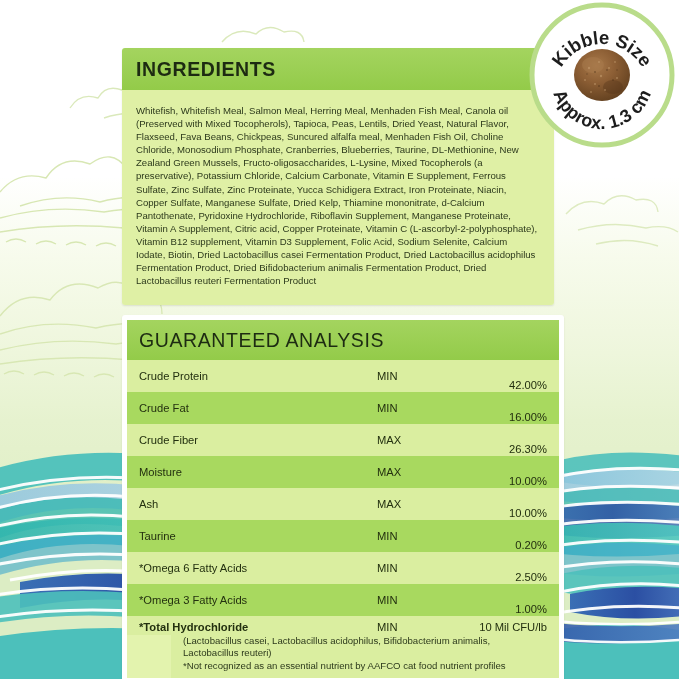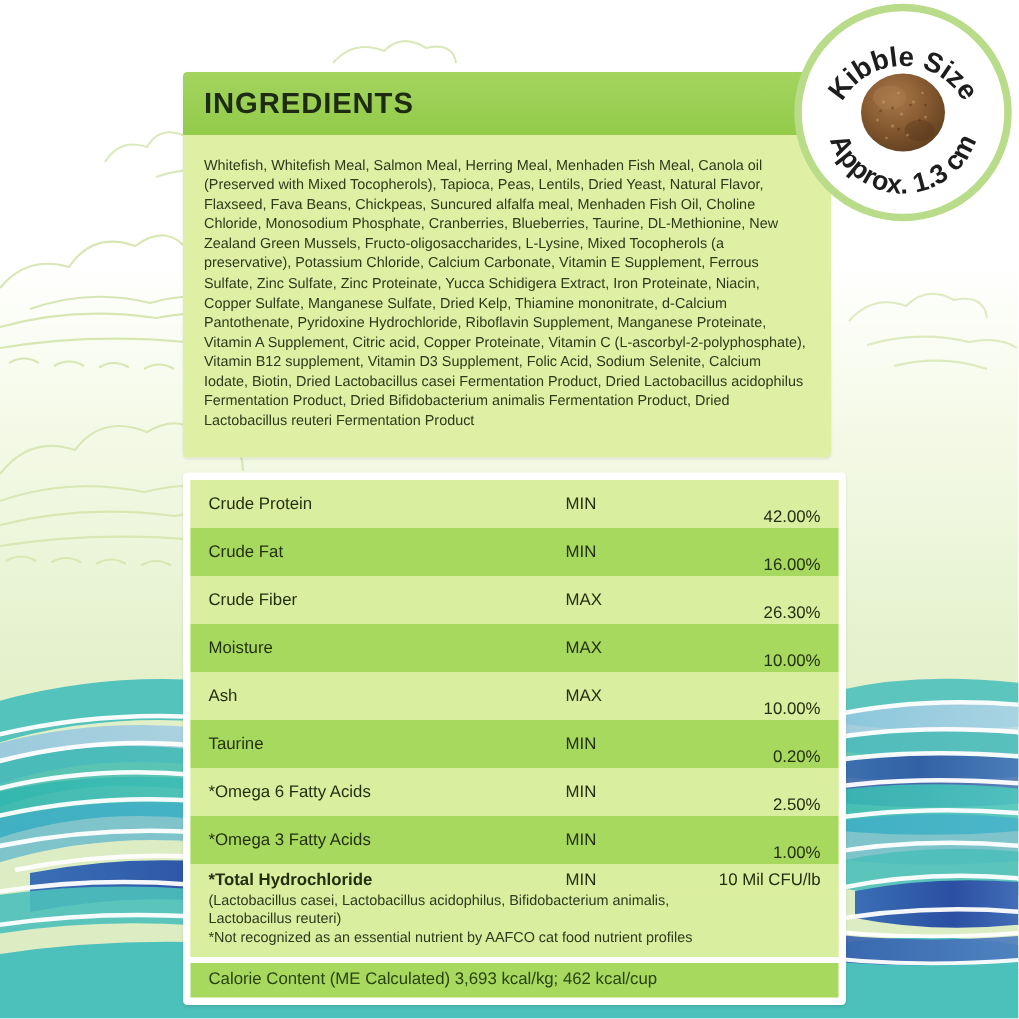--- a/index.html
+++ b/index.html
@@ -136,20 +136,21 @@
   .ga-micro .mrow .nm { flex: 0 0 238px; }
   .ga-micro .mrow .lim { flex: 0 0 86px; font-weight: normal;}
   .ga-micro .mrow .val { flex: 1 1 auto; text-align: right; font-weight: normal;}
 
   .ga-note {
     font-size: 9.6px;
     line-height: 12.4px;
     color: #2d3a1c;
     padding: 0 12px 6px 12px;
     background: #daeea0;
+    margin-left: 44px;
   }
 
   .ga-calorie {
     background: #a8d95f;
     padding: 5px 12px 6px 12px;
     font-size: 11.2px;
     color: #28420f;
     margin-top: 4px;
   }
 
@@ -292,20 +293,23 @@
   <div class="panel-ingredients">
     <div class="head">
       <div class="title">INGREDIENTS</div>
     </div>
     <div class="body">
       <div class="ing-text">Whitefish, Whitefish Meal, Salmon Meal, Herring Meal, Menhaden Fish Meal, Canola oil (Preserved with Mixed Tocopherols), Tapioca, Peas, Lentils, Dried Yeast, Natural Flavor, Flaxseed, Fava Beans, Chickpeas, Suncured alfalfa meal, Menhaden Fish Oil, Choline Chloride, Monosodium Phosphate, Cranberries, Blueberries, Taurine, DL-Methionine, New Zealand Green Mussels, Fructo-oligosaccharides, L-Lysine, Mixed Tocopherols (a preservative), Potassium Chloride, Calcium Carbonate, Vitamin E Supplement, Ferrous Sulfate, Zinc Sulfate, Zinc Proteinate, Yucca Schidigera Extract, Iron Proteinate, Niacin, Copper Sulfate, Manganese Sulfate, Dried Kelp, Thiamine mononitrate, d-Calcium Pantothenate, Pyridoxine Hydrochloride, Riboflavin Supplement, Manganese Proteinate, Vitamin A Supplement, Citric acid, Copper Proteinate, Vitamin C (L-ascorbyl-2-polyphosphate), Vitamin B12 supplement, Vitamin D3 Supplement, Folic Acid, Sodium Selenite, Calcium Iodate, Biotin, Dried Lactobacillus casei Fermentation Product, Dried Lactobacillus acidophilus Fermentation Product, Dried Bifidobacterium animalis Fermentation Product, Dried Lactobacillus reuteri Fermentation Product</div>
     </div>
   </div>
 
   <div class="panel-ga">
+    <div class="head">
+      <div class="title">GUARANTEED ANALYSIS</div>
+    </div>
 
     <div class="ga-rows">
 
       <div class="ga-row norm">
         <div class="nm">Crude Protein</div>
         <div class="lim">MIN</div>
         <div class="val">42.00%</div>
       </div>
 
       <div class="ga-row alt">

